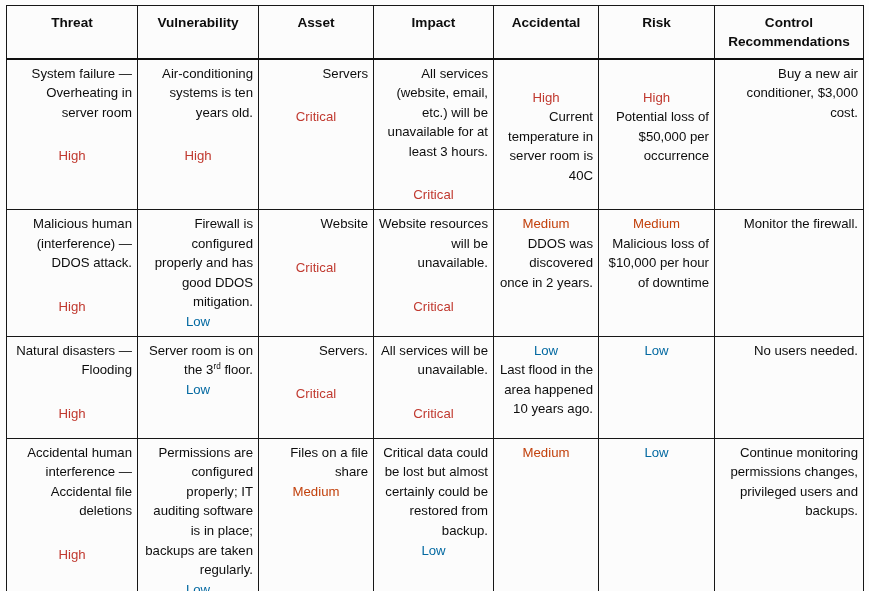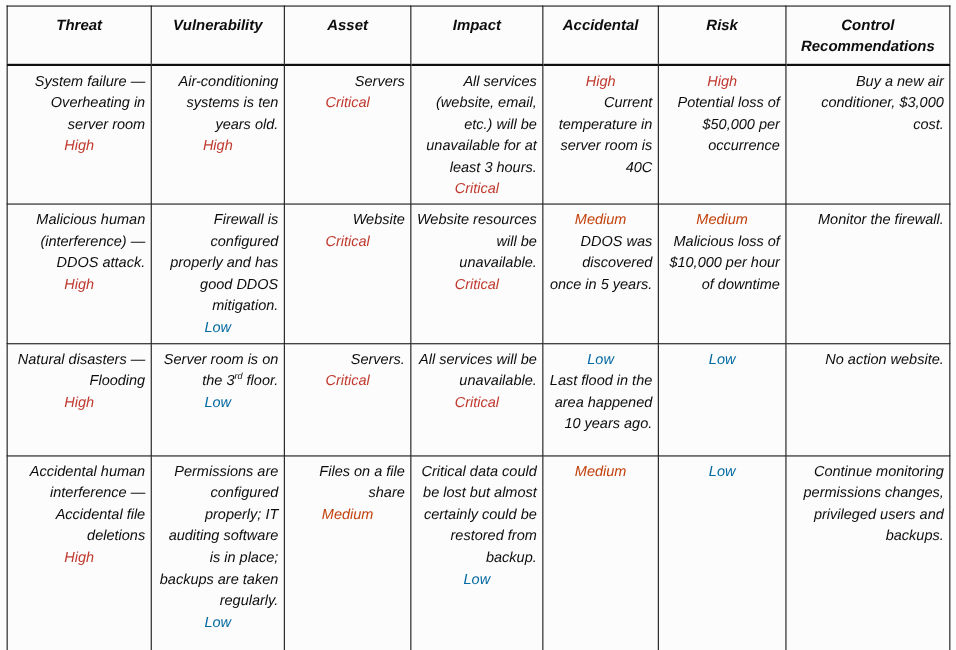--- a/index.html
+++ b/index.html
@@ -35,21 +35,20 @@
   table.risk-table td,
   table.risk-table th {
     border: 1px solid #171717;
     vertical-align: top;
     text-align: center;
     padding: 4px 5px 4px 5px;
     font-size: 13.2px;
     line-height: 19.6px;
     box-sizing: border-box;
     background: #fcfcfc;
-    font-style: italic;
   }
 
   
   table.risk-table thead th {
     font-weight: bold;
     font-size: 13.6px;
     line-height: 19px;
     vertical-align: top;
     padding-top: 7px;
     border-bottom: 2px solid #0f0f0f;
@@ -67,21 +66,21 @@
 
   
   tr.row-0 td { height: 119px; }
   tr.row-1 td { height: 118px; }
   tr.row-2 td { height: 102px; }
   tr.row-3 td { height: 181px; }
 
   
   .rating { display: block; }
   .rating-high,
-  .rating-critical { color: #c0392f; }
+  .rating-critical { color: #c0392f; margin-top: 24px; }
   .rating-medium   { color: #c2410c; }
   .rating-low      { color: #0369a1; }
 
   .cell-text { display: block; text-align: right; }
 
   sup {
     font-size: 0.62em;
     vertical-align: super;
     line-height: 0;
   }
@@ -153,21 +152,21 @@
           <td>
             <span class="cell-text">Website</span>
             <span class="rating rating-critical">Critical</span>
           </td>
           <td>
             <span class="cell-text">Website resources will be unavailable.</span>
             <span class="rating rating-critical">Critical</span>
           </td>
           <td>
             <span class="rating rating-medium">Medium</span>
-            <span class="cell-text">DDOS was discovered once in 5 years.</span>
+            <span class="cell-text">DDOS was discovered once in 2 years.</span>
           </td>
           <td>
             <span class="rating rating-medium">Medium</span>
             <span class="cell-text">Malicious loss of $10,000 per hour of downtime</span>
           </td>
           <td>
             <span class="cell-text">Monitor the firewall.</span>
           </td>
         </tr>
         <tr class="row-2">
@@ -188,21 +187,21 @@
             <span class="rating rating-critical">Critical</span>
           </td>
           <td>
             <span class="rating rating-low">Low</span>
             <span class="cell-text">Last flood in the area happened 10 years ago.</span>
           </td>
           <td>
             <span class="rating rating-low">Low</span>
           </td>
           <td>
-            <span class="cell-text">No action website.</span>
+            <span class="cell-text">No users needed.</span>
           </td>
         </tr>
         <tr class="row-3">
           <td>
             <span class="cell-text">Accidental human interference — Accidental file deletions</span>
             <span class="rating rating-high">High</span>
           </td>
           <td>
             <span class="cell-text">Permissions are configured properly; IT auditing software is in place; backups are taken regularly.</span>
             <span class="rating rating-low">Low</span>

